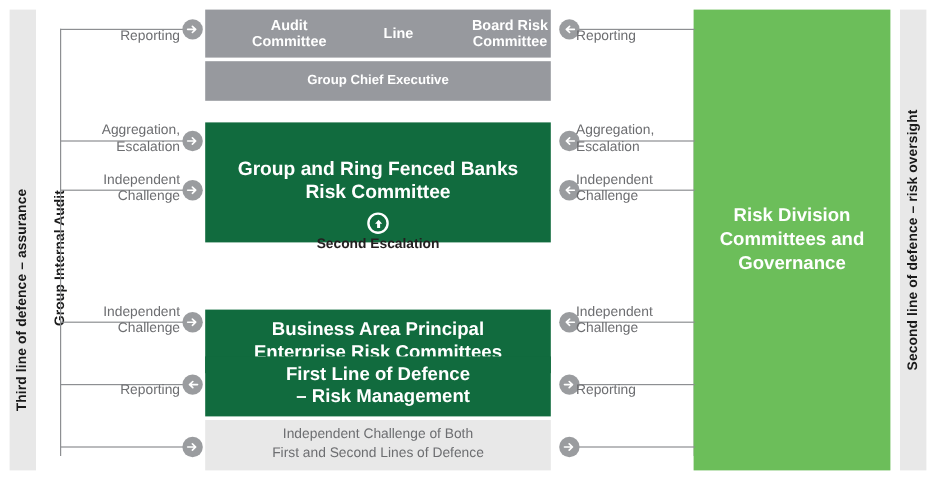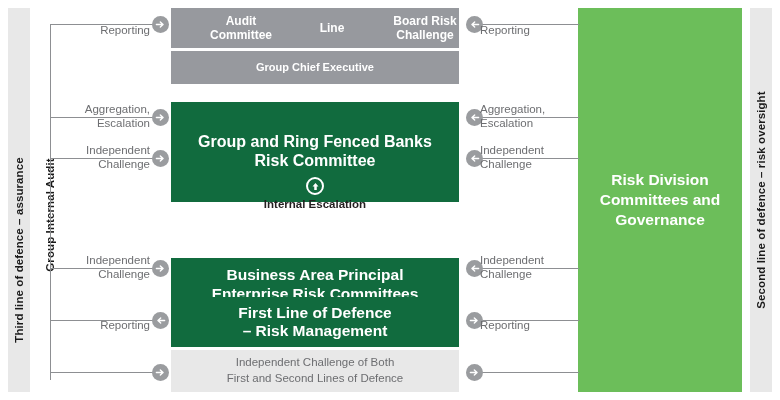--- a/index.html
+++ b/index.html
@@ -178,42 +178,42 @@
   <div class="vline" style="left:50px; top:24px; height:356px;"></div>
 
   <div class="vline" style="left:578px; top:24px; height:356px;"></div>
 
   <div class="box grey" id="box-toprow">
     <div class="toprow-inner">
       <div class="toprow-cell" id="cell-audit" style="white-space: pre-line;">Audit
 Committee</div>
       <div class="toprow-cell" id="cell-board">Line</div>
       <div class="toprow-cell" id="cell-brc" style="white-space: pre-line;">Board Risk
-Challenge</div>
+Committee</div>
     </div>
   </div>
 
   <div class="box grey" id="box-gce">Group Chief Executive</div>
 
   <div class="box green" id="box-grfb" style="white-space: pre-line;">Group and Ring Fenced Banks
 Risk Committee</div>
 
   <div id="escalation-wrap">
     <div id="escalation-icon">
       <svg width="9" height="9" viewBox="0 0 10 10" aria-hidden="true">
         <path d="M5 1.2 L8.3 4.9 H6.4 V8.8 H3.6 V4.9 H1.7 Z" fill="#ffffff"></path>
       </svg>
     </div>
-    <div id="escalation-label">Internal Escalation</div>
+    <div id="escalation-label">Second Escalation</div>
   </div>
 
   <div class="box green" id="box-bapec" style="white-space: pre-line; margin-top: 16px;">Business Area Principal
 Enterprise Risk Committees</div>
 
-  <div class="box green" id="box-flod" style="white-space: pre-line;">First Line of Defence
+  <div class="box green" id="box-flod" style="white-space: pre-line; text-align: right;">First Line of Defence
 – Risk Management</div>
 
   <div class="box lightgrey" id="box-icb" style="white-space: pre-line;">Independent Challenge of Both
 First and Second Lines of Defence</div>
 
   <div id="panel-rdcg" style="white-space: pre-line;">Risk Division
 Committees and
 Governance</div>
 
   <div class="hline" style="left:50px; top:24px; width:105px;"></div>

